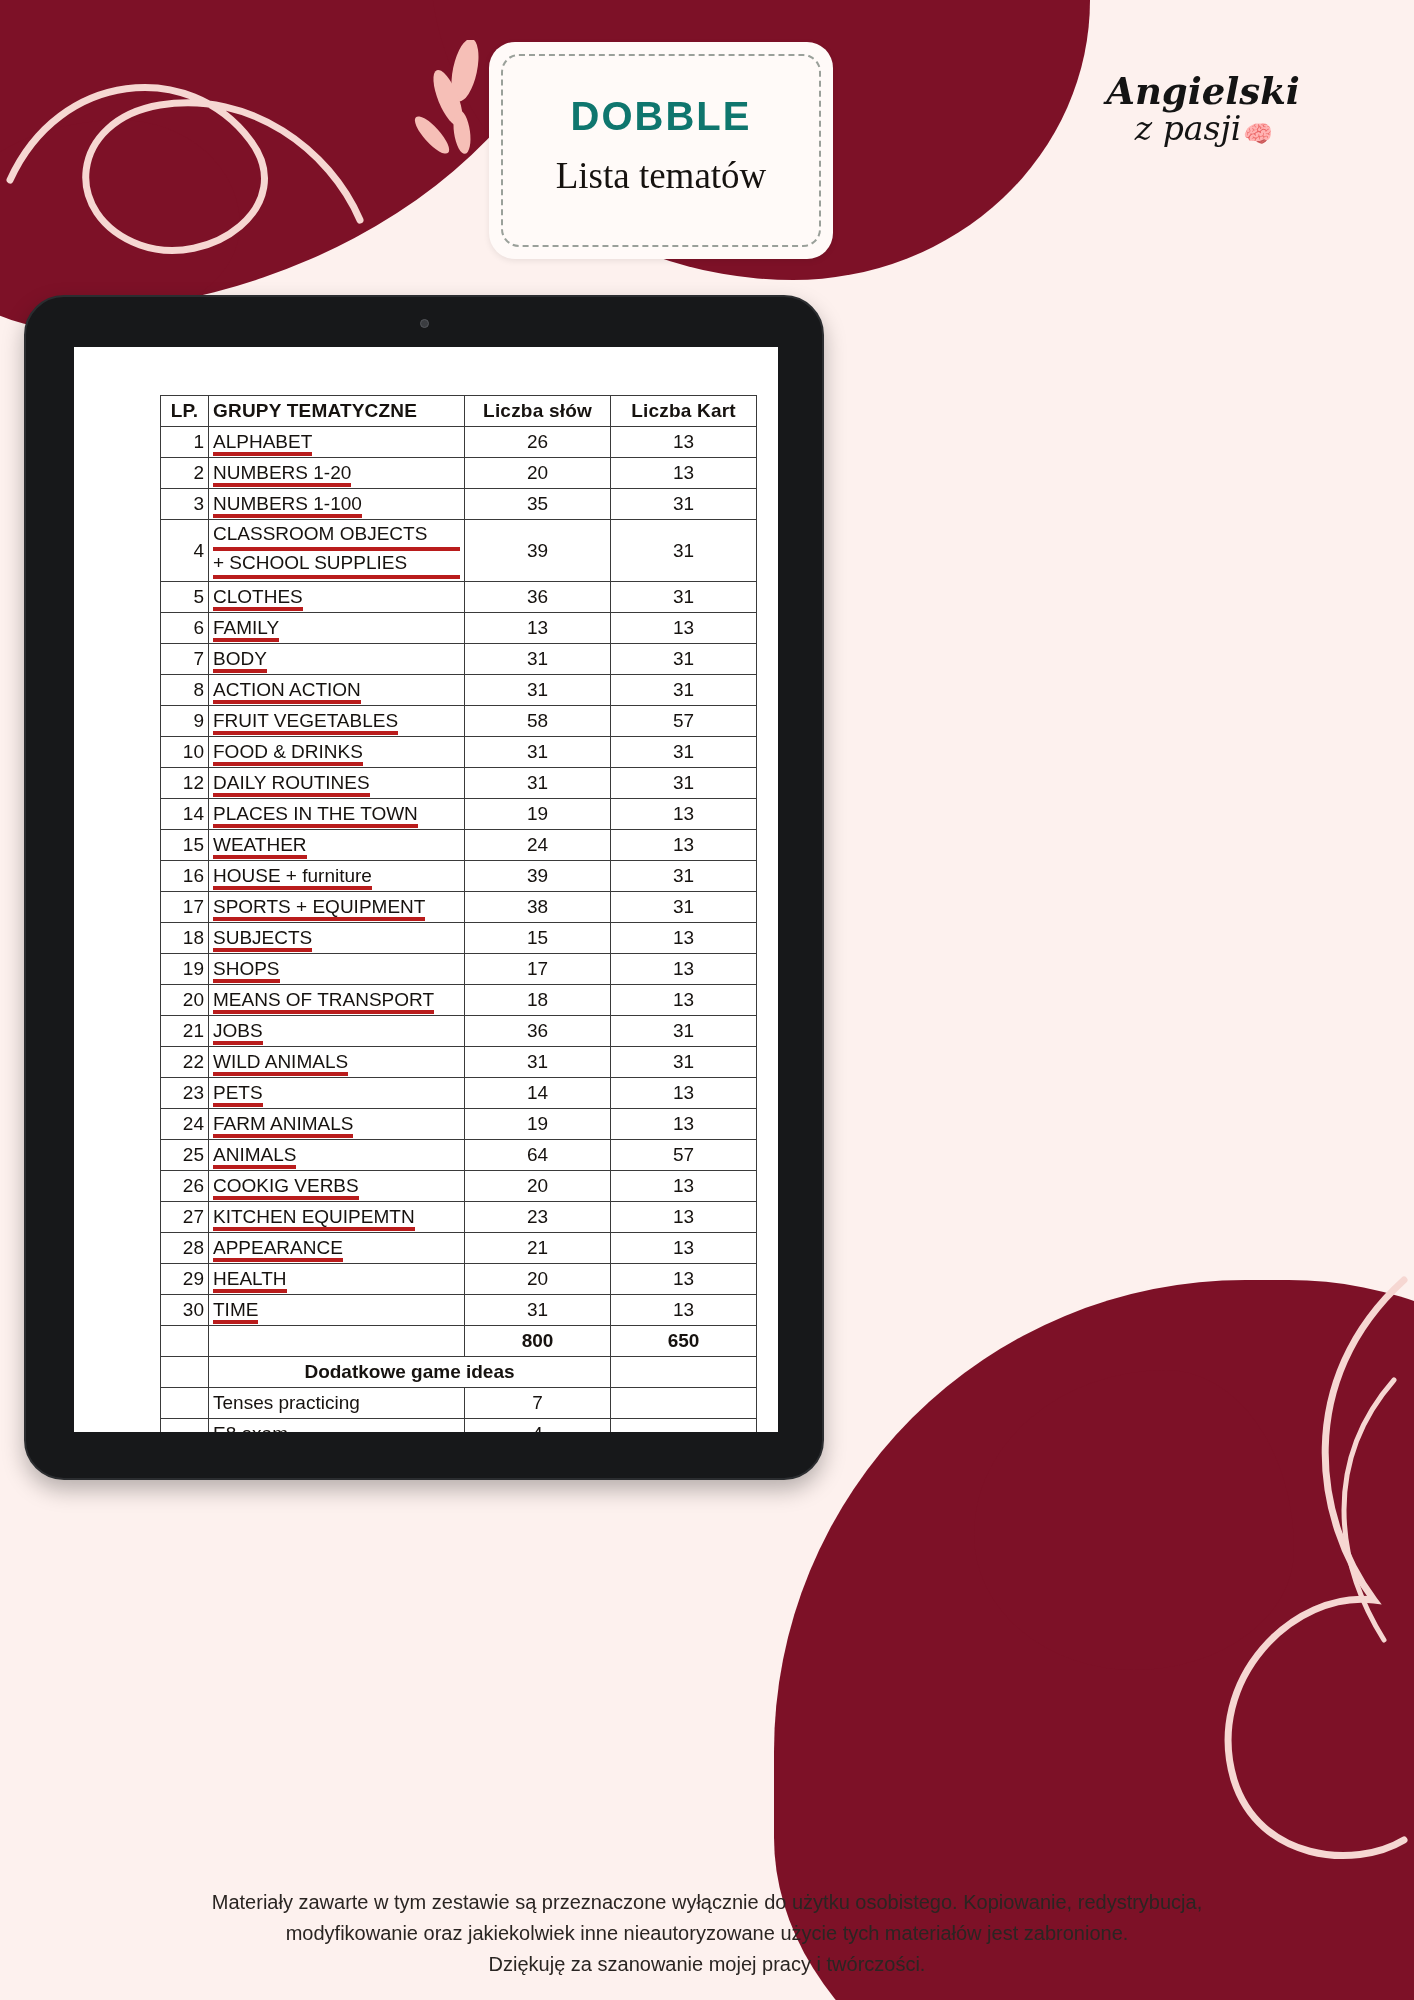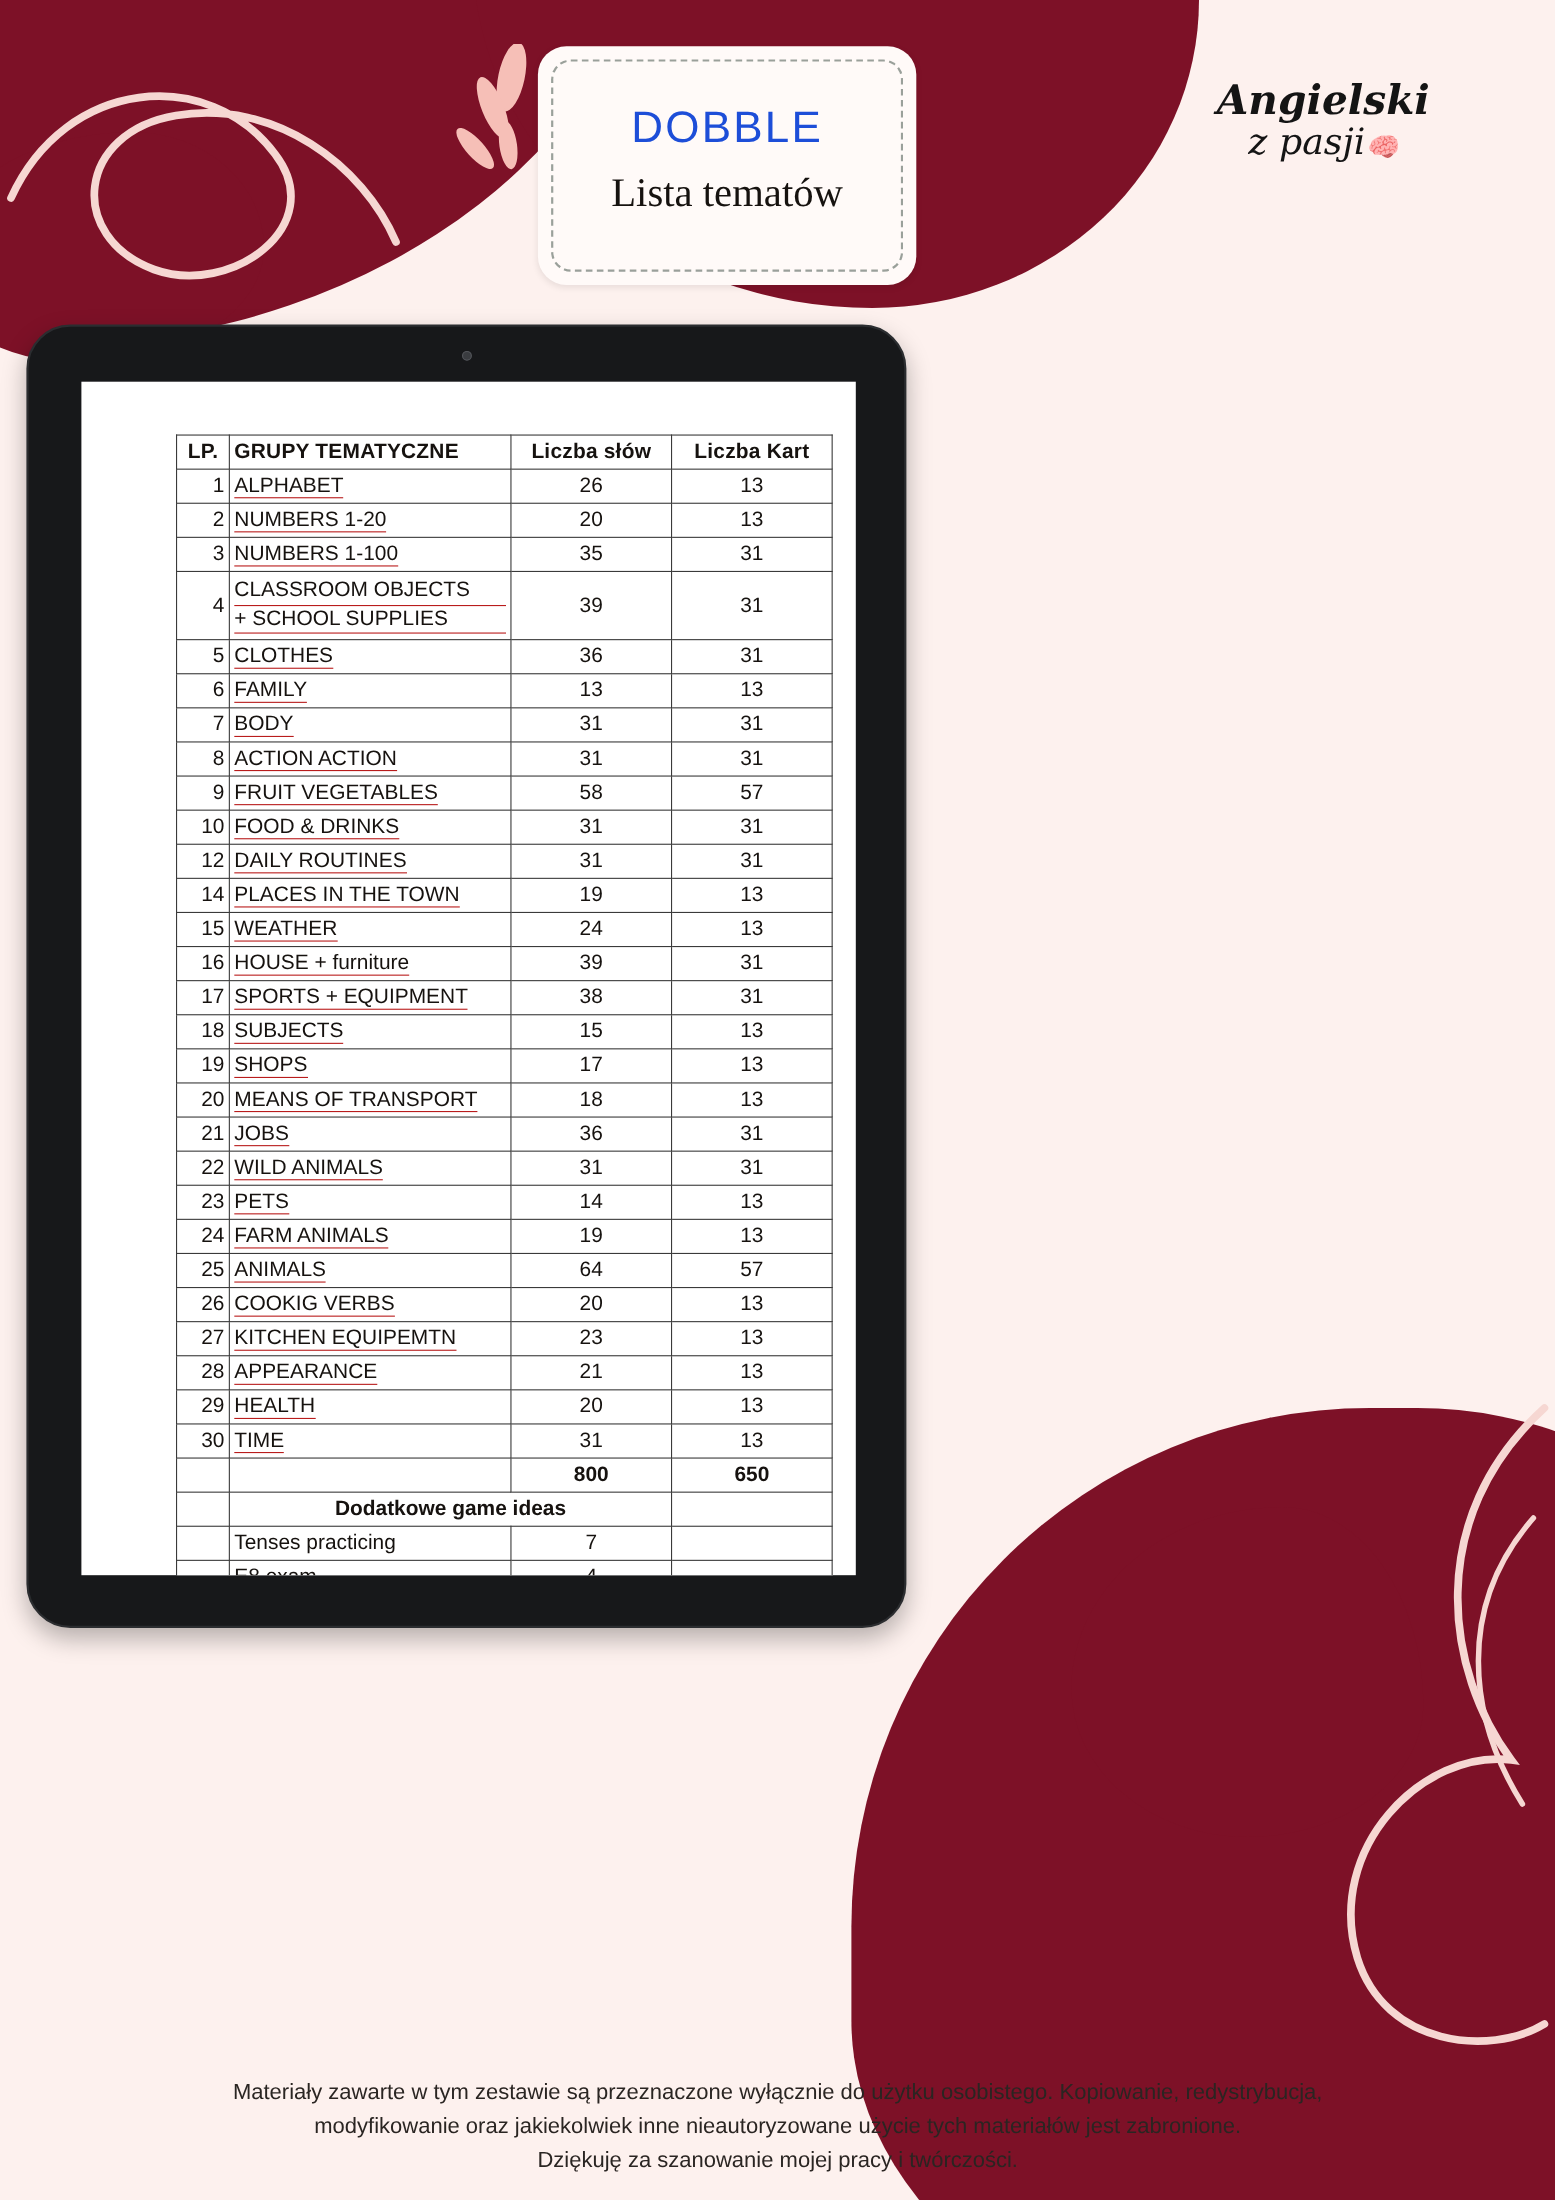--- a/index.html
+++ b/index.html
@@ -66,23 +66,23 @@
     position: absolute;
     inset: 12px;
     border: 2px dashed #9aa09a;
     border-radius: 18px;
   }
   .title-main {
     position: absolute;
     left: 0; right: 0; top: 52px;
     text-align: center;
     font-size: 40px;
-    font-weight: normal;
+    font-weight: bold;
     letter-spacing: 2px;
-    color: #1d4ed8;
+    color: #0f766e;
   }
   .title-sub {
     position: absolute;
     left: 0; right: 0; top: 112px;
     text-align: center;
     font-size: 37px;
     color: #16120f;
     font-family: Liberation Serif, serif;
   }
   .leaf-deco { position: absolute; left: 410px; top: 40px; }
@@ -167,21 +167,21 @@
     height: 33px;
   }
   th.h-group { text-align: left; padding-left: 9px; }
   td.c-lp { width: 48px; text-align: right; padding-right: 7px; }
   td.c-group {
     width: 256px;
     text-align: left;
     padding-left: 9px;
     color: #2d5f7c;
   }
-  td.c-group span { border-bottom: 1px solid #b91c1c; display: inline; }
+  td.c-group span { border-bottom: 4px solid #b91c1c; display: inline; }
   td.c-num { width: 146px; text-align: center; }
   tr.tall td { height: 62px; }
   td.c-group .l2 { display: block; line-height: 1.28; }
 
   td.total-val {
     background: #d96fd1;
     font-weight: bold;
     text-align: center;
   }
   td.extras-head {

